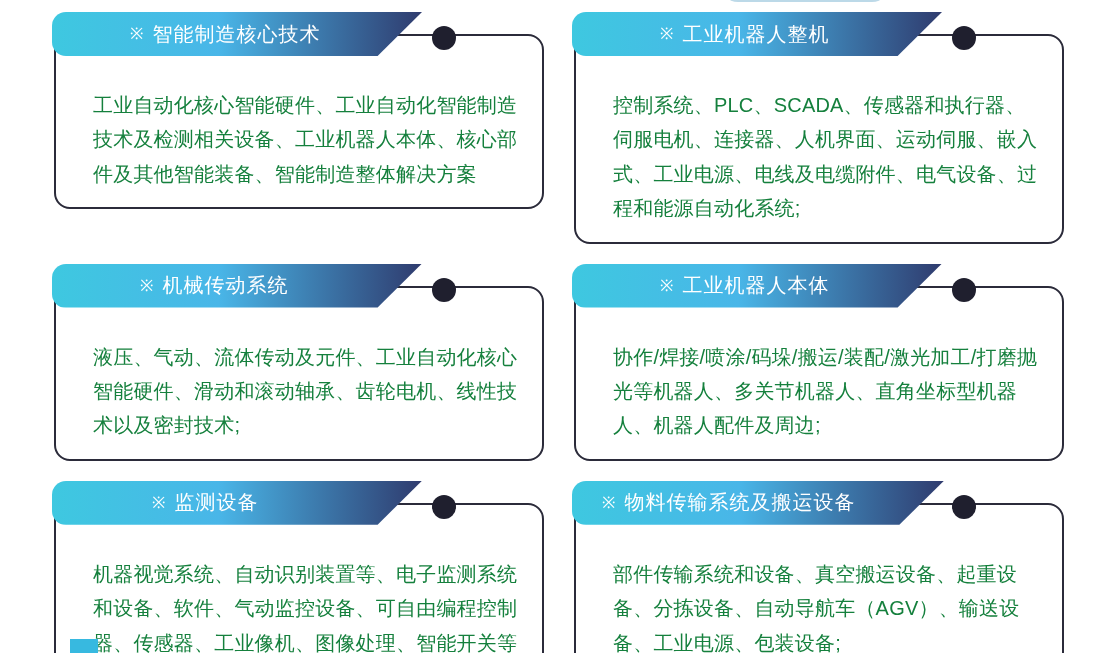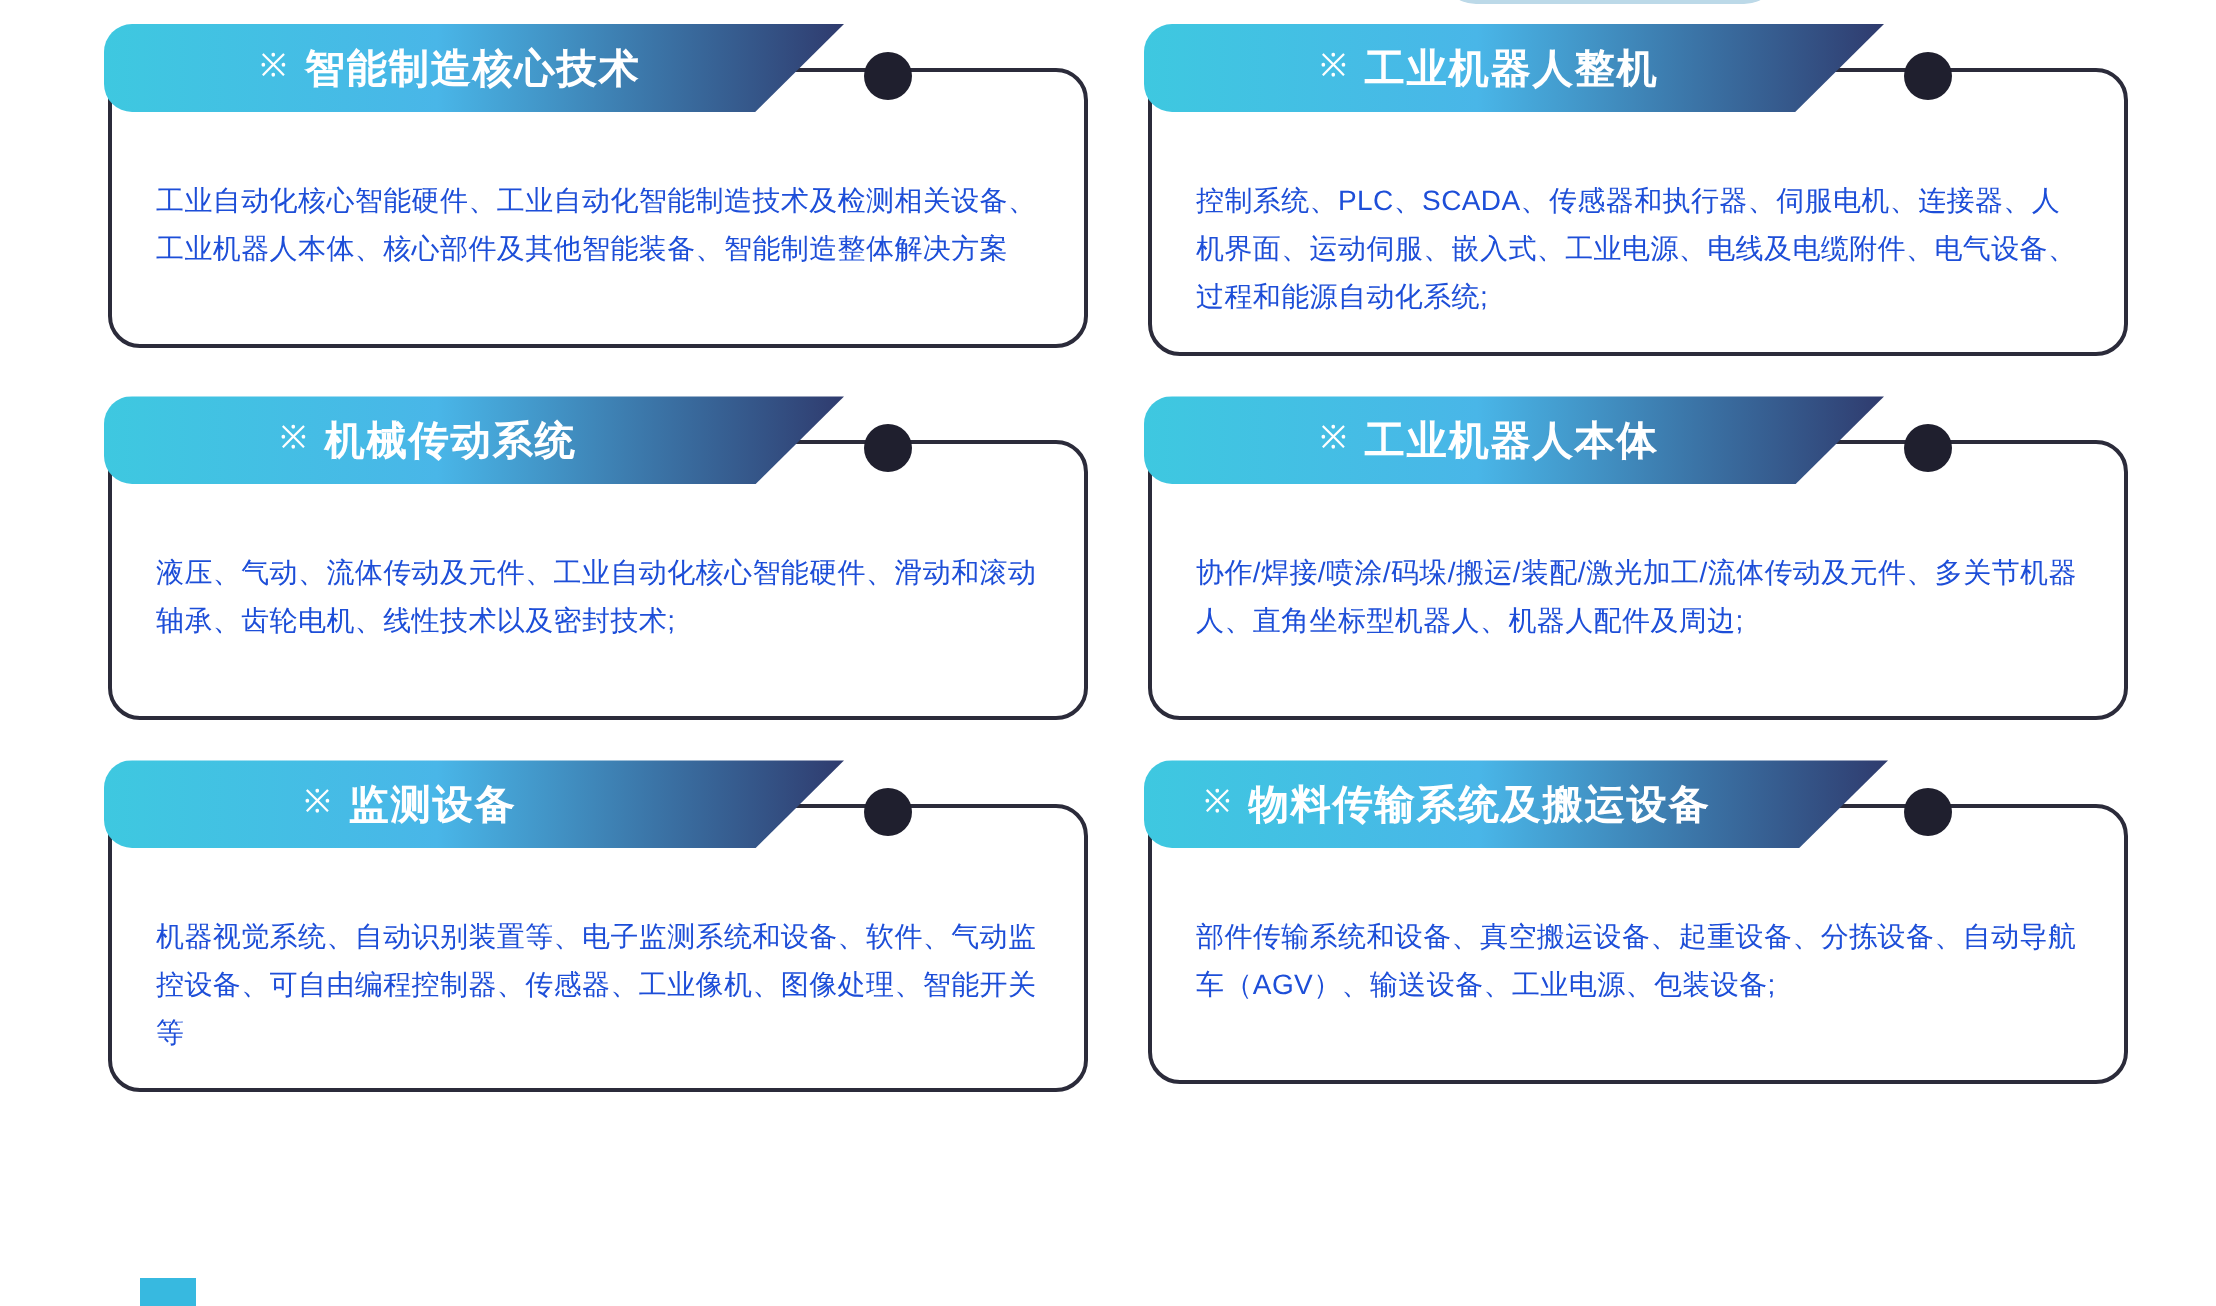--- a/index.html
+++ b/index.html
@@ -76,42 +76,43 @@
   }
   .card-header .star {
     color: #ffffff;
     font-size: 16px;
     margin-right: 9px;
     line-height: 1;
   }
   .card-header .title {
     color: #ffffff;
     font-size: 20px;
-    font-weight: bold;
+    font-weight: normal;
     letter-spacing: 1px;
     white-space: nowrap;
   }
 
   .dot {
     position: absolute;
     top: 2px;
     left: 378px;
     width: 24px;
     height: 24px;
     border-radius: 50%;
     background: #1f1f2e;
     z-index: 3;
   }
 
   .card-text {
-    font-size: 14px;
+    font-size: 20px;
     line-height: 1.72;
-    color: #1d4ed8;
+    color: #15803d;
     letter-spacing: 0.2px;
     white-space: pre-line;
+    margin-left: 15px;
   }
 
   .bottom-mark {
     position: absolute;
     left: 70px;
     bottom: 0px;
     width: 28px;
     height: 14px;
     background: #37b9e0;
   }
@@ -166,21 +167,21 @@
     </div>
   </div>
 
   <div class="card">
     <div class="card-header hdr-indent-2">
       <span class="star">※</span>
       <span class="title">工业机器人本体</span>
     </div>
     <div class="dot"></div>
     <div class="card-body">
-      <div class="card-text">协作/焊接/喷涂/码垛/搬运/装配/激光加工/流体传动及元件、多关节机器人、直角坐标型机器人、机器人配件及周边;</div>
+      <div class="card-text">协作/焊接/喷涂/码垛/搬运/装配/激光加工/打磨抛光等机器人、多关节机器人、直角坐标型机器人、机器人配件及周边;</div>
     </div>
   </div>
 
   <div class="card">
     <div class="card-header hdr-indent-3">
       <span class="star">※</span>
       <span class="title">监测设备</span>
     </div>
     <div class="dot"></div>
     <div class="card-body">

